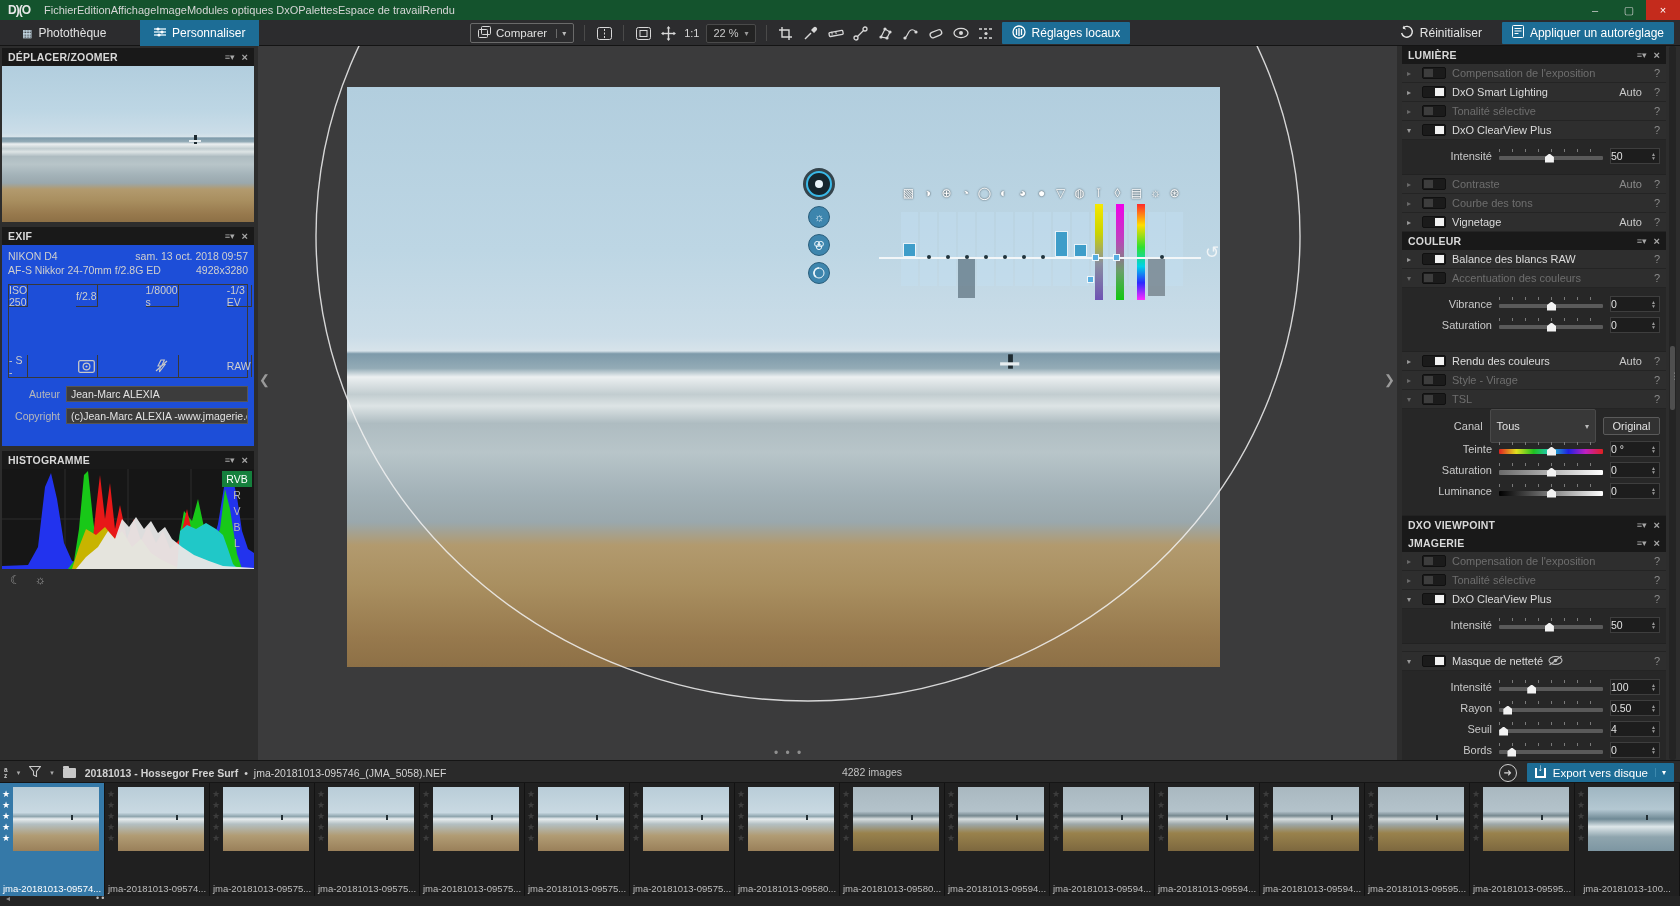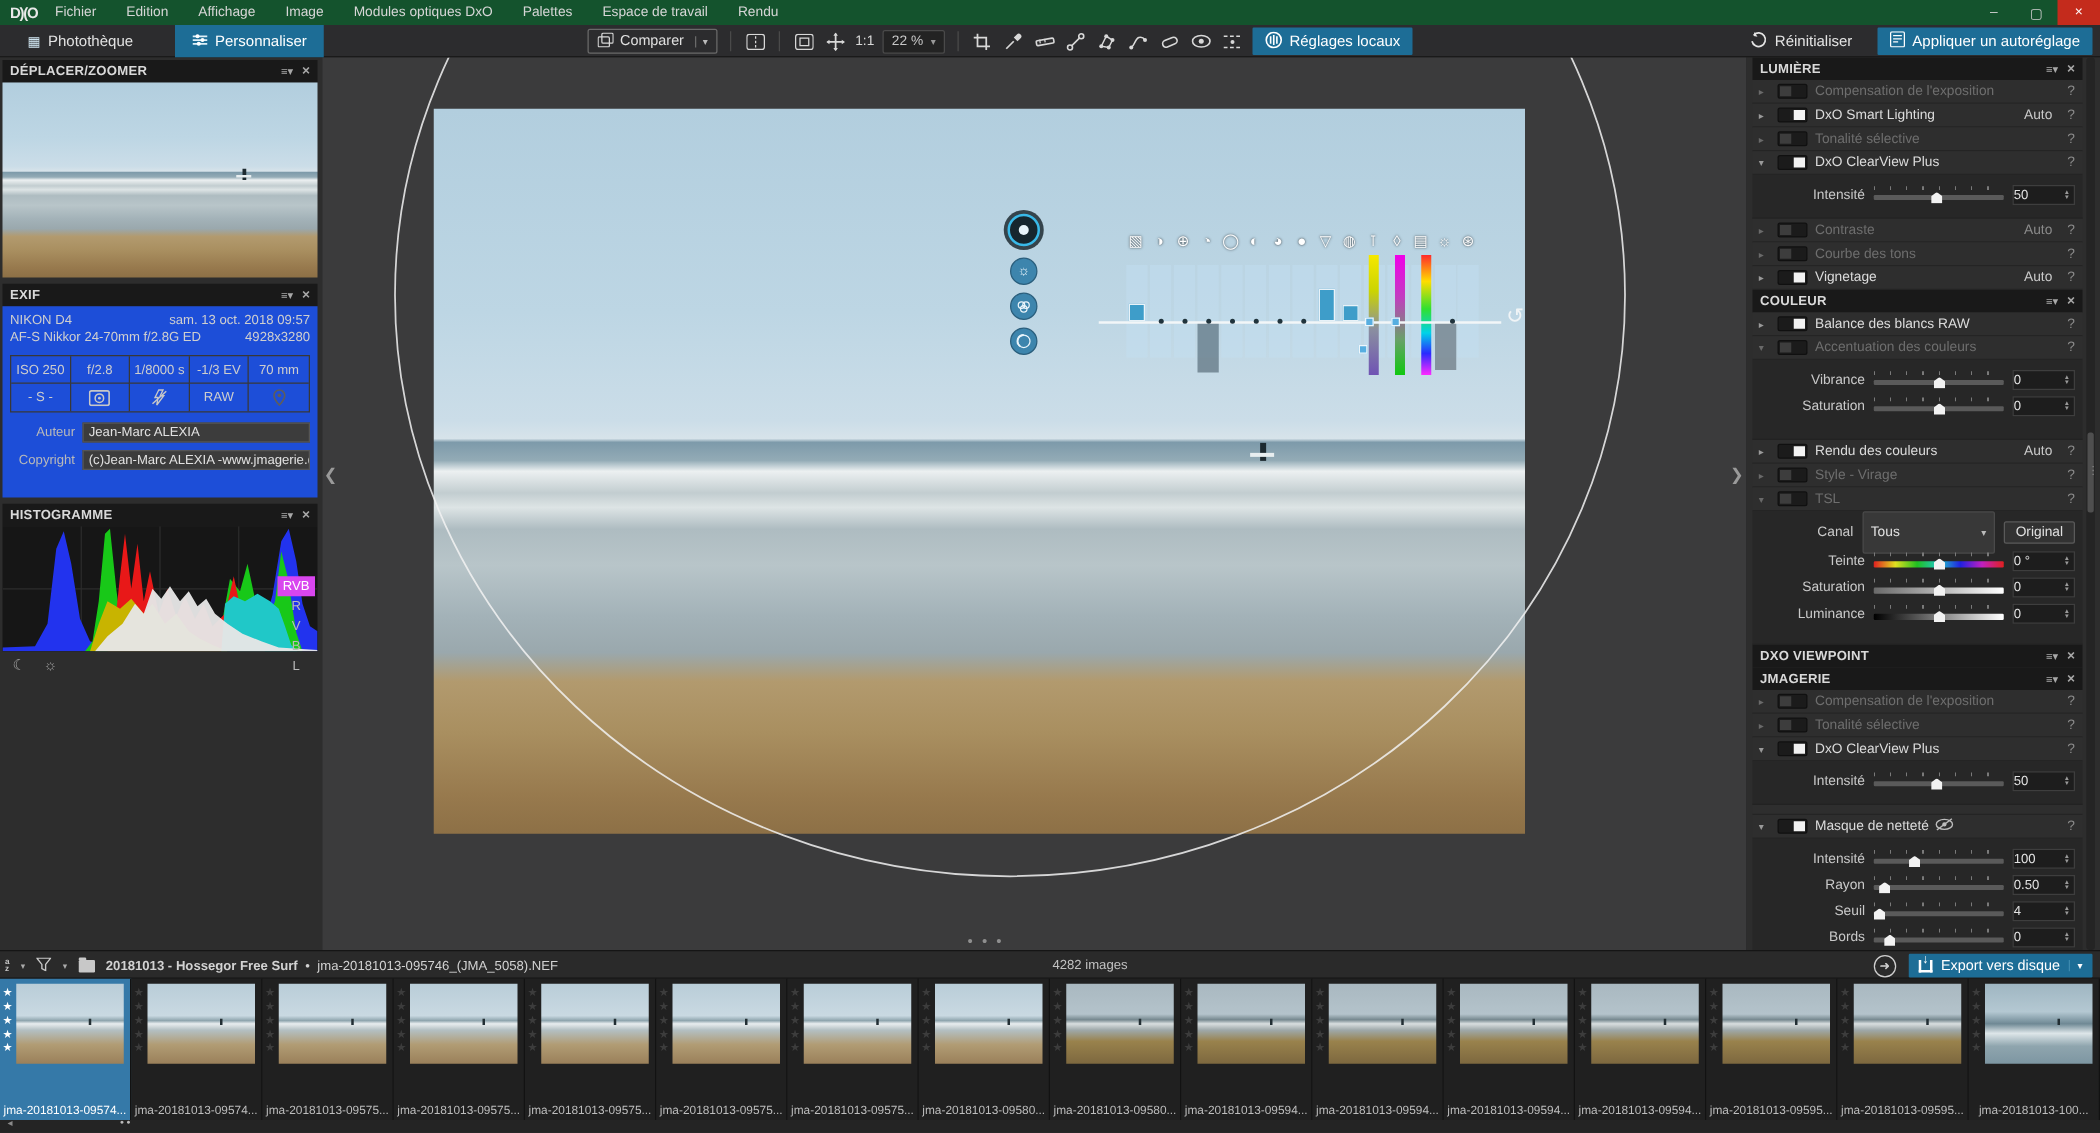--- a/index.html
+++ b/index.html
@@ -4,21 +4,21 @@
 <style>
   * { margin:0; padding:0; box-sizing:border-box; }
   html,body { width:1680px; height:906px; overflow:hidden; background:#2d2d2d;
     font-family:"Liberation Sans", sans-serif; color:#cfcfcf; font-size:11px; }
   #app { position:relative; width:1680px; height:906px; background:#2d2d2d; }
 
   
   .titlebar { position:absolute; left:0; top:0; width:1680px; height:20px; background:#14532d;
     display:flex; align-items:center; }
   .logo { color:#e8e8e8; font-weight:bold; font-size:12px; letter-spacing:-1px; padding:0 14px 0 8px; }
-  .menus { display:flex; gap:24px; color:#d6d6d6; font-size:11px; }
+  .menus { display:flex; color:#d6d6d6; font-size:11px; }
   .menus span { cursor:default; }
   .wincontrols { margin-left:auto; display:flex; height:20px; }
   .wbtn { width:34px; height:20px; display:flex; align-items:center; justify-content:center;
     color:#cfcfcf; font-size:11px; }
   .wbtn.close { background:#c42b1c; color:#fff; }
 
   
   .toolbar { position:absolute; left:0; top:20px; width:1680px; height:26px; background:#2c2c2e;
     border-bottom:1px solid #141414; }
   .tab { position:absolute; top:0; height:26px; display:flex; align-items:center; gap:6px;
@@ -54,36 +54,36 @@
   .beach { background:
     linear-gradient(180deg,#b2cede 0%, #bdd6e4 28%, #cbdde8 43%, #d7e3ea 45.5%,
       #7d9aaa 46%, #93abb6 48.5%, #ecf0f1 50%, #c2cdd0 53%, #dde4e5 55%,
       #aebcc1 58%, #b8c5c9 63%, #a3b2b8 70%, #9aa8ad 75%,
       #b29a6e 79%, #a98f60 86%, #97794d 95%, #8d7046 100%); position:relative; }
   .surfer { position:absolute; width:3px; height:9px; background:#1d2a30; }
   .surfer::after { content:""; position:absolute; left:-5px; top:5px; width:12px; height:2px; background:#e8eef0; }
 
   .exifbody { background:#1d4ed8; padding:4px 6px 22px; }
   .exifline { display:flex; justify-content:space-between; color:#cfcfcf; font-size:10.5px; line-height:14px; }
-  .exifgrid { display:grid; grid-template-columns:repeat(5,1fr); border:1px solid #383838; margin:7px 0 8px; }
+  .exifgrid { display:grid; grid-template-columns:repeat(5,1fr); border:1px solid #383838; margin:7px 0 8px;gap:48px; }
   .exifgrid .cell { border-right:1px solid #383838; border-bottom:1px solid #383838; height:22px;
     display:flex; align-items:center; justify-content:center; color:#cdcdcd; font-size:10.5px; }
   .exifgrid .cell:nth-child(5n) { border-right:none; }
   .exifgrid .cell:nth-child(n+6) { border-bottom:none; }
   .fieldrow { display:flex; align-items:center; margin-top:6px; gap:6px; }
   .fieldrow .flabel { width:52px; text-align:right; color:#b9b9b9; font-size:10.5px; }
   .finput { flex:1; height:16px; background:#3c3c3c; border:1px solid #555; color:#e2e2e2;
     font-size:10.5px; display:flex; align-items:center; padding:0 4px; white-space:nowrap; overflow:hidden; }
 
   .histwrap { position:relative; background:#161616; height:100px; }
   .histsvg { position:absolute; left:0; top:0; }
   .chanbtns { position:absolute; right:2px; top:2px; display:flex; flex-direction:column; }
   .chan { width:30px; height:16px; display:flex; align-items:center; justify-content:center;
     color:#b9b9b9; font-size:10.5px; }
-  .chan.sel { background:#d946ef; color:#fff;margin-top:38px; }
+  .chan.sel { background:#15803d; color:#fff; }
   .histicons { display:flex; gap:14px; padding:4px 8px; color:#9a9a9a; font-size:12px; }
 
   
   .canvas { position:absolute; left:258px; top:0; width:1139px; height:714px; background:#3b3b3c; overflow:hidden; }
   .photo { position:absolute; left:89px; top:41px; width:873px; height:580px; }
   .bigellipse { position:absolute; left:0; top:0; pointer-events:none; }
   .chev { position:absolute; top:326px; color:#9a9a9a; font-size:13px; }
   .canvdots { position:absolute; left:516px; top:700px; color:#8f8f8f; letter-spacing:2px; font-size:12px; }
 
   

